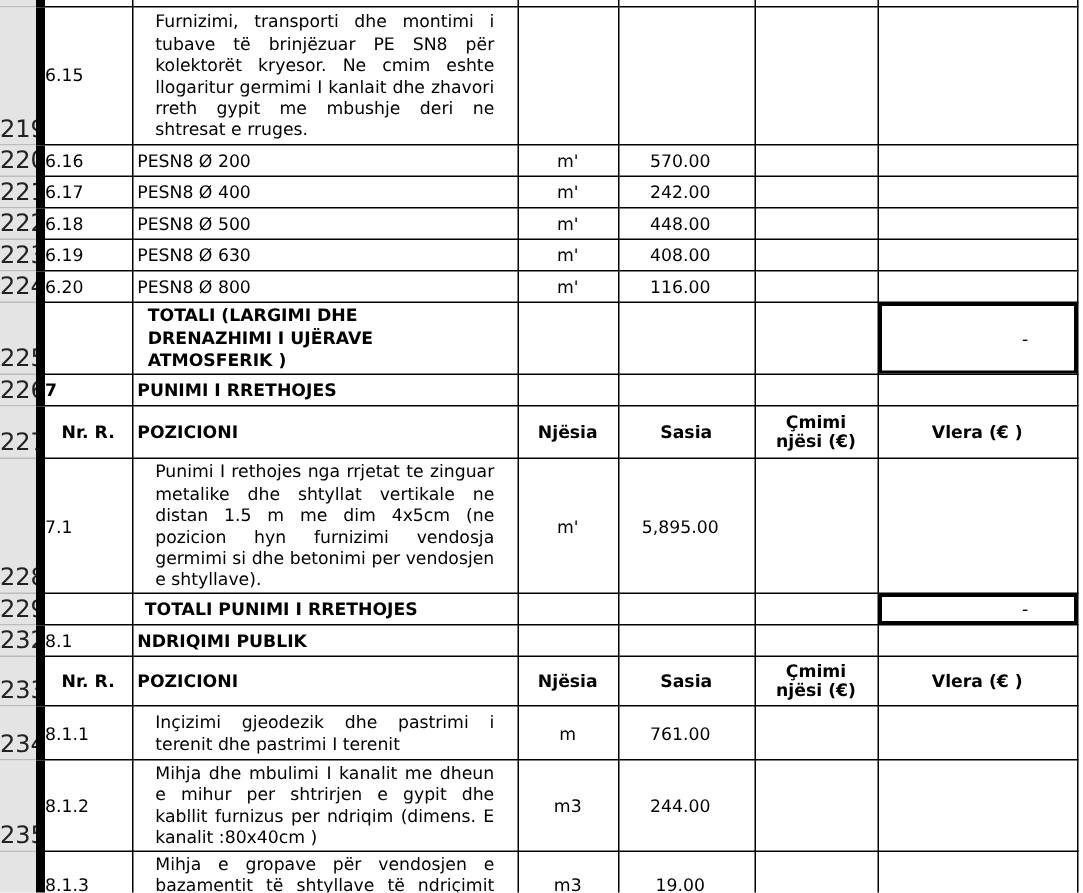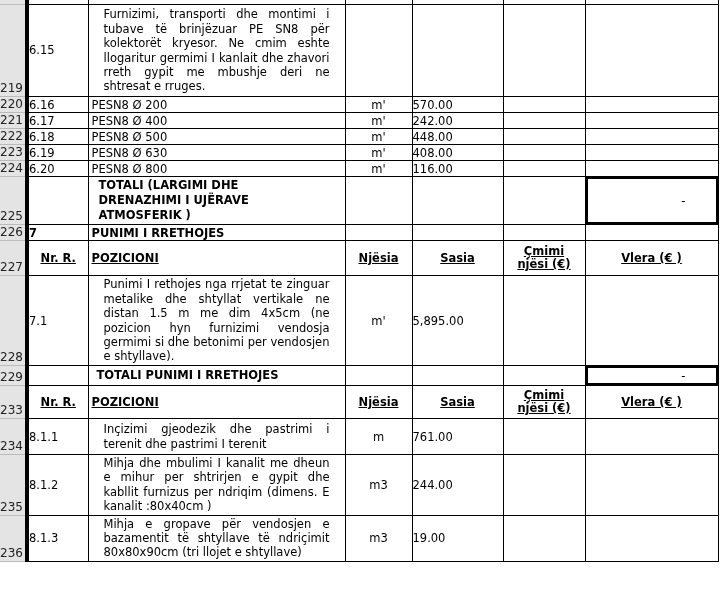--- a/index.html
+++ b/index.html
@@ -5,39 +5,39 @@
   html,body{margin:0;padding:0;}
   body{
     width:722px;height:595px;overflow:hidden;background:#ffffff;
     font-family:"DejaVu Sans","Liberation Sans",sans-serif;color:#000;
   }
   table.sheet{border-collapse:collapse;table-layout:fixed;width:718px;}
   td{padding:0;overflow:hidden;}
   
   td.gut{
     background:#e4e4e4;
-    border:1px solid #bcbcbc;border-left:none;border-right:4px solid #000000;
-    font-size:12px;color:#222;text-align:right;vertical-align:bottom;
+    border:1px solid #bcbcbc;border-left:none;border-right:6px solid #000000;
+    font-size:16px;color:#222;text-align:right;vertical-align:bottom;
     padding:0 3px 1px 0;
   }
   
   td.c{border:1px solid #000;background:#fff;vertical-align:middle;font-size:11.5px;}
   td.noborder-top{border-top:none;}
   .nr{text-align:left;}
   .vbot{vertical-align:bottom;padding-bottom:1px;}
   .desc{font-size:11.2px;line-height:14.4px;text-align:justify;padding:1px 15px;}
   .plain{text-align:left;white-space:nowrap;padding-left:3px;}
   .leftpad{text-align:left;padding-left:10px;margin-top:48px;}
   .unit{text-align:center;}
-  .qty{text-align:left;padding-right:8px;}
+  .qty{text-align:center;padding-right:8px;}
   .val{text-align:right;padding-right:32px;}
   .bold{font-weight:bold;}
   .ul{text-decoration:underline;}
   .thickbox{box-shadow:inset 0 0 0 2px #000;}
-  .hdr{text-align:center;font-weight:bold;vertical-align:middle;text-decoration:underline;}
+  .hdr{text-align:center;font-weight:bold;vertical-align:middle;}
   .wrapnarrow{max-width:66px;margin:0 auto;line-height:13px;}
   .wraptotal{max-width:178px;line-height:15px;}
   .totaltext{font-weight:bold;line-height:15px;text-align:left;padding-left:8px;}
   
   tr.rh4 td{height:3px;}
   tr.rh91 td{height:89px;}
   tr.rh15 td{height:13px;}
   tr.rh48 td{height:46px;}
   tr.rh35 td{height:33px;}
   tr.rh89 td{height:87px;}
@@ -178,20 +178,29 @@
     <td class="c nr"></td>
     <td class="c totaltext">TOTALI PUNIMI I RRETHOJES</td>
     <td class="c unit"></td>
     <td class="c qty"></td>
     <td class="c"></td>
     <td class="c val thickbox">-</td>
   </tr>
 
 
 
+  <tr class="rh15">
+    <td class="gut">232</td>
+    <td class="c nr">8.1</td>
+    <td class="c plain bold">NDRIQIMI PUBLIK</td>
+    <td class="c unit"></td>
+    <td class="c qty"></td>
+    <td class="c"></td>
+    <td class="c"></td>
+  </tr>
 
   <tr class="rh33">
     <td class="gut">233</td>
     <td class="c hdr">Nr. R.</td>
     <td class="c hdr" style="text-align:left;padding-left:3px;">POZICIONI</td>
     <td class="c hdr">Njësia</td>
     <td class="c hdr">Sasia</td>
     <td class="c hdr">
           <div class="wrapnarrow">Çmimi njësi (€)</div>
         </td>

